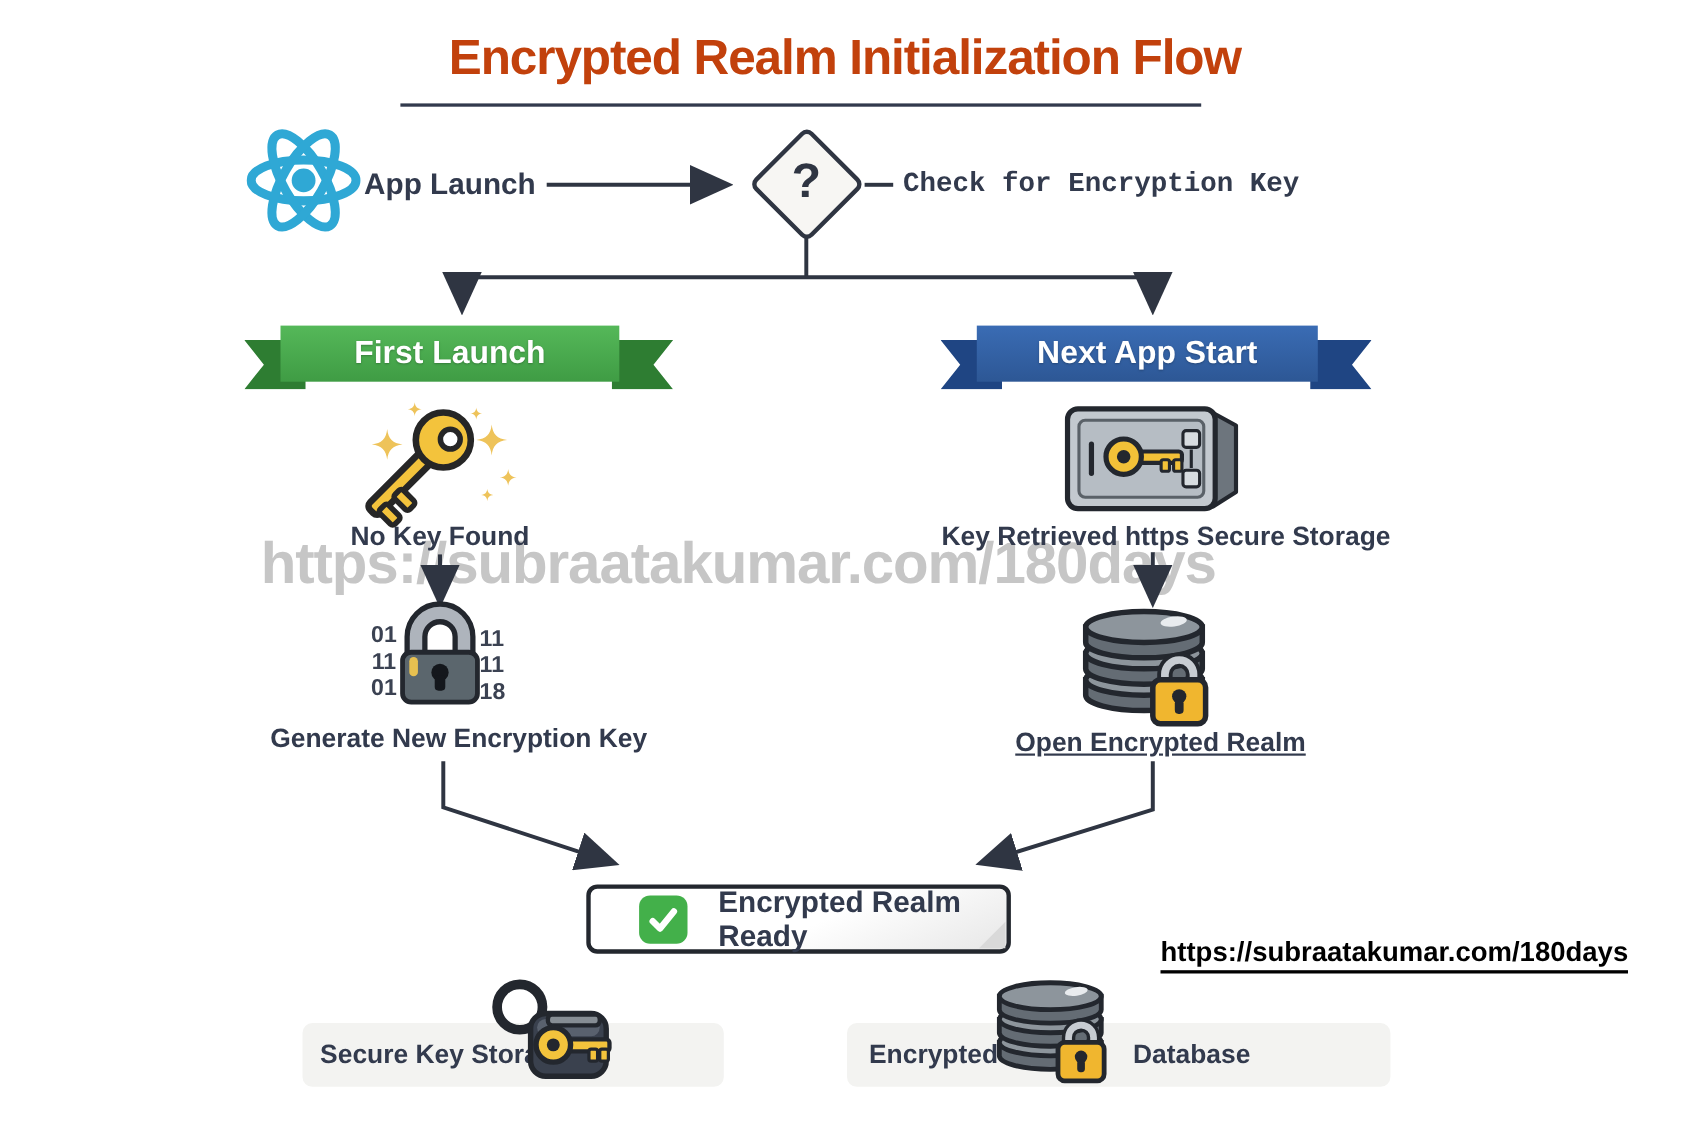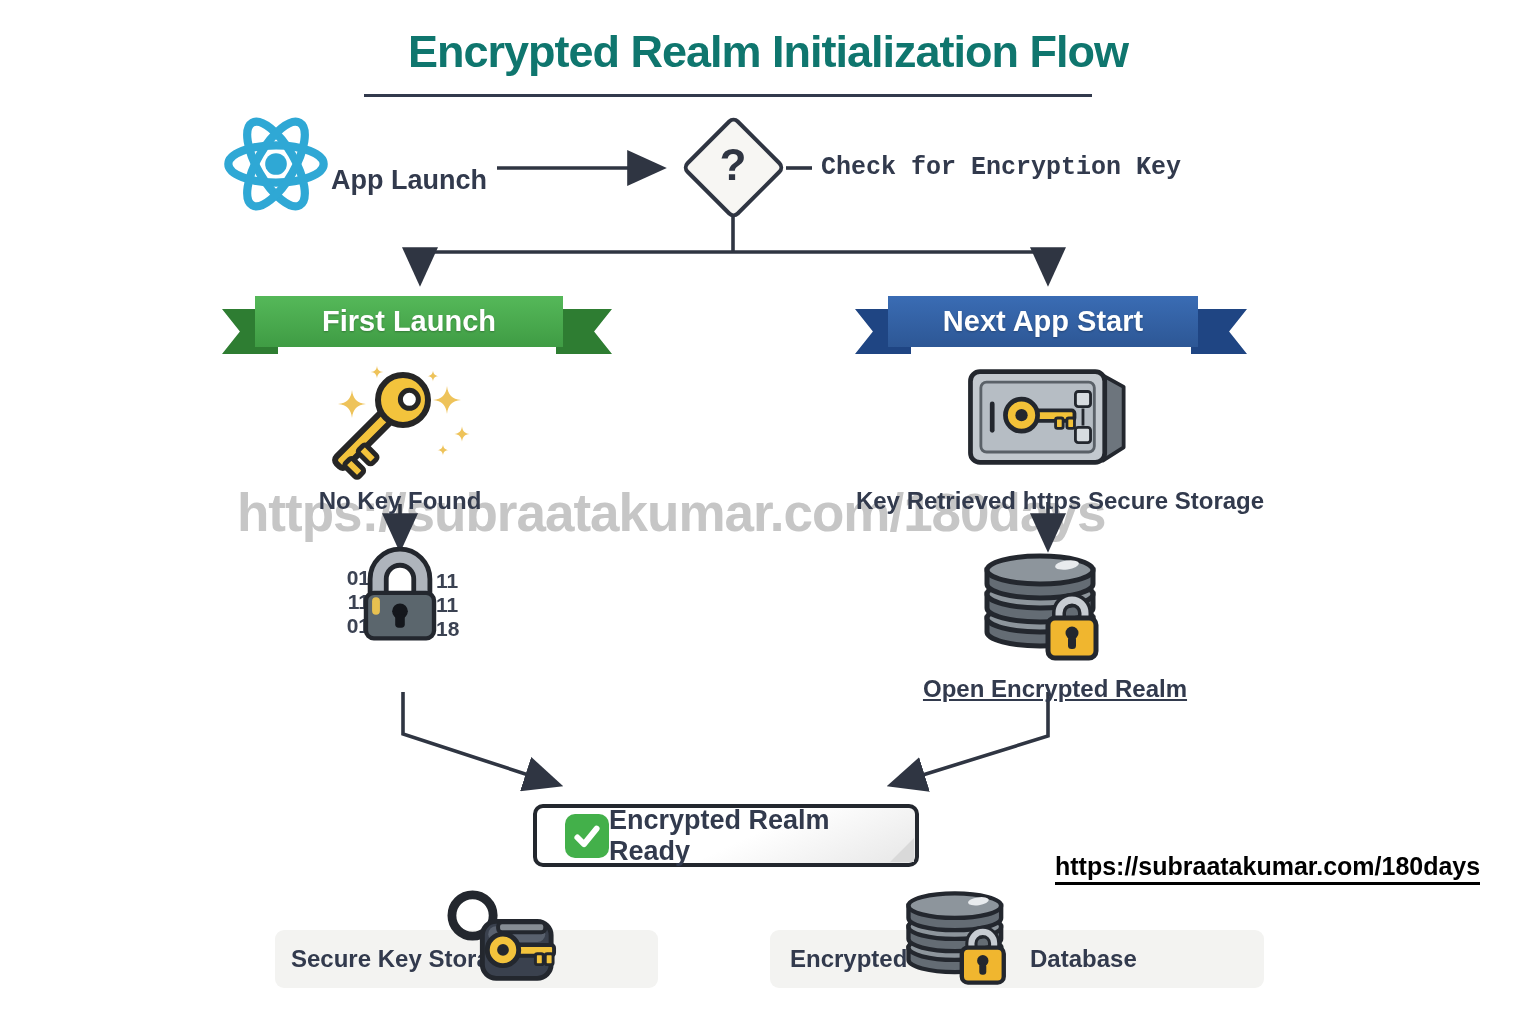--- a/index.html
+++ b/index.html
@@ -3,33 +3,33 @@
 <meta charset="utf-8">
 <style>
   * { margin:0; padding:0; box-sizing:border-box; }
   body { background:#ffffff; font-family:"Liberation Sans", sans-serif; }
   .canvas { position:relative; width:1536px; height:1024px; background:#ffffff; overflow:hidden; }
 
   .abs { position:absolute; }
 
   
   .title { left:0; right:0; top:26px; text-align:center; font-size:45px; font-weight:800;
-           color:#0f766e; letter-spacing:-1px; z-index:3; }
+           color:#c2410c; letter-spacing:-1px; z-index:3; }
   .title-underline { left:364px; top:94px; width:728px; height:3px; background:#323a4d; z-index:3; }
 
   
   .watermark { left:237px; top:482px; font-size:53px; font-weight:700; color:#c6c6c6;
                letter-spacing:-1px; white-space:nowrap; z-index:1; }
 
   
   .connectors { left:0; top:0; z-index:2; pointer-events:none; }
 
   
   .lbl { color:#323a4d; font-weight:700; white-space:nowrap; z-index:3; }
-  .center { transform:translateX(-50%);margin-top:13px; }
+  .center { transform:translateX(-50%); }
 
   
   .diamond { left:696px; top:130px; width:75px; height:75px; transform:rotate(45deg);
              background:#f7f6f3; border:4px solid #2f3542; border-radius:8px; z-index:3; }
   .diamond-q { left:733px; top:167px; transform:translate(-50%,-54%); font-size:44px; font-weight:800;
                color:#2f3542; z-index:4; }
 
   
   .ribbon { height:60px; z-index:3; }
   .ribbon .tail { position:absolute; top:13px; width:56px; height:45px; }
@@ -40,27 +40,27 @@
                   text-shadow:0 1px 2px rgba(0,0,0,.25); }
   .ribbon-green { left:222px; top:296px; width:390px; }
   .ribbon-green .tail { background:#2e7d32; }
   .ribbon-green .band { background:linear-gradient(#55b859,#3f9c44); }
   .ribbon-blue { left:855px; top:296px; width:392px; }
   .ribbon-blue .tail { background:#1f4583; }
   .ribbon-blue .band { background:linear-gradient(#3a6cb4,#2d5795); }
 
   
   .bin { font-size:21px; font-weight:700; color:#3b4252; line-height:24px; z-index:3; }
-  .bin-left { left:328px; top:566px; width:42px; text-align:right; }
+  .bin-left { left:328px; top:566px; width:42px; text-align:center; }
   .bin-right { left:436px; top:569px; width:42px; text-align:left; }
 
   
   .ready-box { left:533px; top:804px; width:386px; height:63px; border:4px solid #23272e;
                border-radius:10px; background:linear-gradient(155deg,#ffffff 55%,#e7e7e7);
-               display:flex; align-items:center; padding-left:28px; z-index:3; }
+               display:flex; align-items:center; padding-left:44px; gap:28px; z-index:3; }
   .ready-box::after { content:""; position:absolute; right:1px; bottom:1px; width:0; height:0;
                border-left:24px solid transparent; border-bottom:24px solid #d9d9d9; }
   .check-badge { width:44px; height:44px; border-radius:10px; background:#43b04a;
                display:flex; align-items:center; justify-content:center; flex:0 0 auto; }
   .ready-label { font-size:27px; font-weight:700; color:#323a4d; }
 
   
   .link { left:1055px; top:852px; font-size:25px; font-weight:800; color:#000000;
           border-bottom:3px solid #000; padding-bottom:1px; z-index:3; text-decoration:none; }
   .gray-box { background:#f3f3f1; border-radius:9px; height:58px; z-index:2; display:flex;
@@ -157,20 +157,21 @@
     <rect x="16" y="58" width="78" height="52" rx="9" fill="#5b666d" stroke="#23272e" stroke-width="5"></rect>
     <rect x="23" y="63" width="9" height="20" rx="4.5" fill="#e7c050"></rect>
     <circle cx="55" cy="79" r="9" fill="#14171c"></circle>
     <rect x="49.5" y="82" width="11" height="16" rx="4" fill="#14171c"></rect>
   </svg>
   <div class="abs bin bin-right">
     <div>11</div>
     <div>11</div>
     <div>18</div>
   </div>
+  <div class="abs lbl center" style="left:417px; top:658px; font-size:24px;">Generate New Encryption Key</div>
 
   <svg class="abs icon" style="left:960px; top:366px;" width="176" height="104" viewBox="0 0 180 110">
     <path d="M148,10 L170,22 L170,86 L148,100 Z" fill="#6d757d" stroke="#23272e" stroke-width="4" stroke-linejoin="round"></path>
     <rect x="8" y="6" width="142" height="96" rx="10" fill="#c3c9cf" stroke="#23272e" stroke-width="5"></rect>
     <rect x="19" y="17" width="120" height="74" rx="6" fill="#b6bdc4" stroke="#5a6168" stroke-width="3"></rect>
     <line x1="31" y1="40" x2="31" y2="68" stroke="#23272e" stroke-width="5" stroke-linecap="round"></line>
     <rect x="119" y="27" width="16" height="16" rx="3" fill="#d7dce0" stroke="#23272e" stroke-width="3"></rect>
     <rect x="119" y="65" width="16" height="16" rx="3" fill="#d7dce0" stroke="#23272e" stroke-width="3"></rect>
     <line x1="127" y1="45" x2="127" y2="63" stroke="#23272e" stroke-width="3"></line>
     <rect x="76" y="47" width="42" height="11" rx="3" fill="#f2c138" stroke="#23272e" stroke-width="4"></rect>

